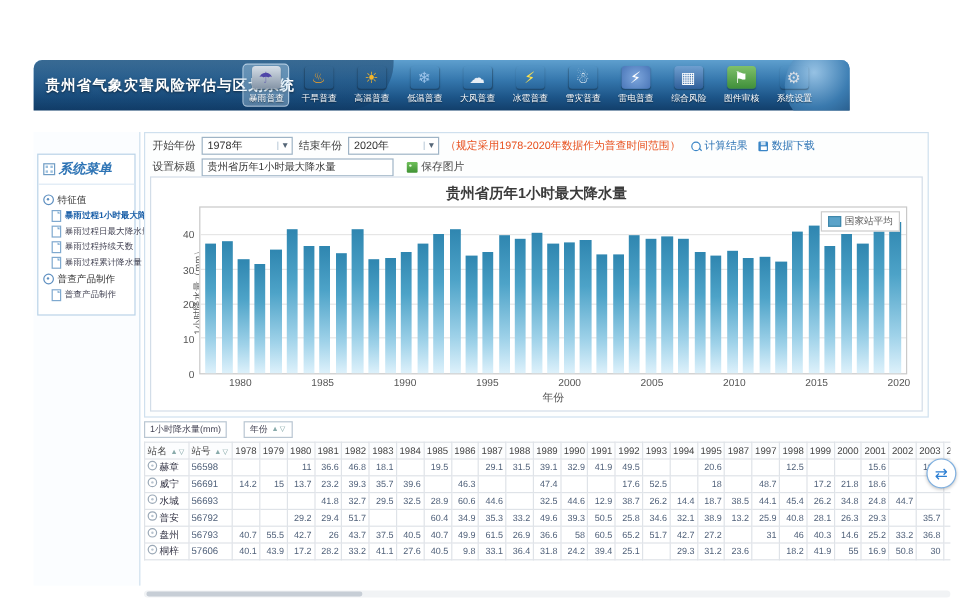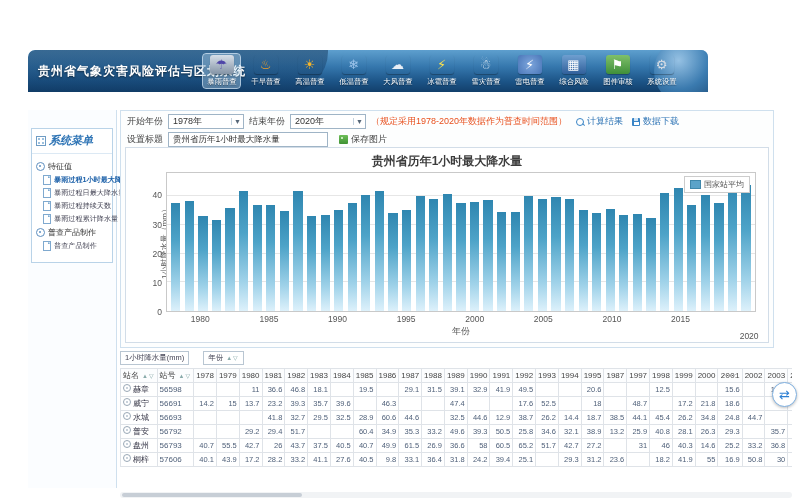--- a/index.html
+++ b/index.html
@@ -408,21 +408,21 @@
           </div>
         <div class="xticks" id="xticks">
             <span class="xtick" style="left: 5.81395%;">1980</span>
             <span class="xtick" style="left: 17.4419%;">1985</span>
             <span class="xtick" style="left: 29.0698%;">1990</span>
             <span class="xtick" style="left: 40.6977%;">1995</span>
             <span class="xtick" style="left: 52.3256%;">2000</span>
             <span class="xtick" style="left: 63.9535%;">2005</span>
             <span class="xtick" style="left: 75.5814%;">2010</span>
             <span class="xtick" style="left: 87.2093%;">2015</span>
-            <span class="xtick" style="left: 98.8372%; margin-top: 17px;">2020</span>
+            <span class="xtick" style="left: 98.8372%;">2020</span>
           </div>
         <div class="xlabel">年份</div>
       </div>
     </div>
   </div>
 
   <div class="table-wrap">
     <div class="filter-row">
       <span class="filter-box">
         <span>1小时降水量(mm)</span>
@@ -454,21 +454,21 @@
             <th style="width: 16px;">1991</th>
             <th style="width: 16px;">1992</th>
             <th style="width: 16px;">1993</th>
             <th style="width: 16px;">1994</th>
             <th style="width: 16px;">1995</th>
             <th style="width: 16px;">1987</th>
             <th style="width: 16px;">1997</th>
             <th style="width: 16px;">1998</th>
             <th style="width: 16px;">1999</th>
             <th style="width: 16px;">2000</th>
-            <th style="width: 16px; font-family: Liberation Mono, monospace;">2001</th>
+            <th style="width: 16px;">2001</th>
             <th style="width: 16px; margin-top: 23px;">2002</th>
             <th style="width: 16px;">2003</th>
             <th style="width: 16px;">2004</th>
           </tr>
         </thead>
       <tbody id="tbody">
           <tr>
             <td class="name"><span class="radio-ic"></span>赫章</td>
             <td>56598</td>
             <td class="num"></td>

